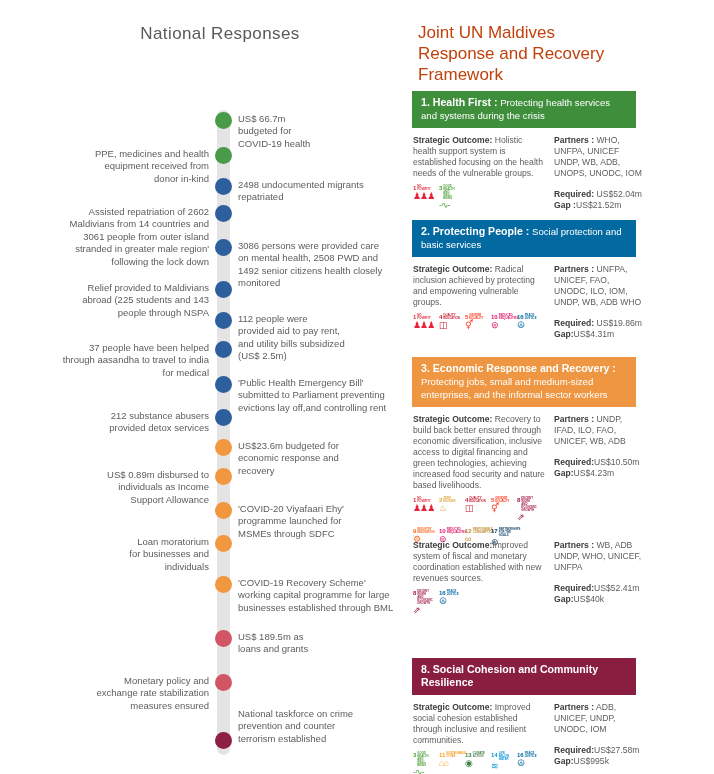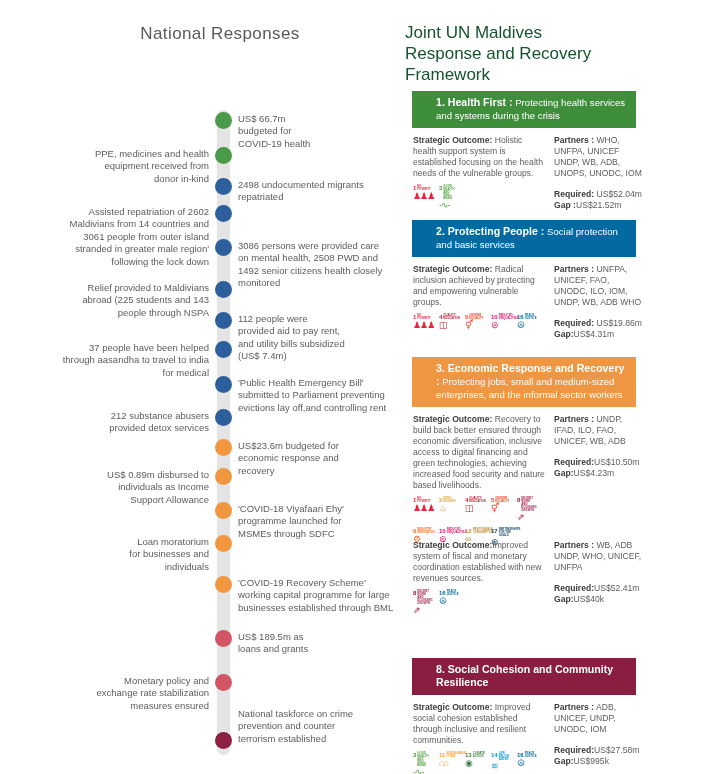--- a/index.html
+++ b/index.html
@@ -1,33 +1,33 @@
 <!DOCTYPE html>
 <html><head>
 <meta charset="utf-8">
 <style>
   html,body{margin:0;padding:0;background:#ffffff;}
   .canvas{position:relative;width:714px;height:774px;background:#ffffff;overflow:hidden;
           font-family:"Liberation Sans",sans-serif;}
   
   .left-title{position:absolute;left:100px;top:24px;width:240px;text-align:center;
               font-size:17px;color:#595959;letter-spacing:.4px;}
-  .right-title{position:absolute;left:405px;top:22px;width:240px;font-size:17px;
-               line-height:21px;color:#14532d;white-space:pre-line;}
+  .right-title{position:absolute;left:418px;top:22px;width:240px;font-size:17px;
+               line-height:21px;color:#c2410c;white-space:pre-line;}
   
   .tl-bar{position:absolute;left:217px;top:110px;width:13px;height:645px;
           background:#e4e4e4;border-radius:7px;}
   .tl-dot{position:absolute;left:215px;width:17px;height:17px;border-radius:50%;}
   .tl-text{position:absolute;font-size:9.5px;line-height:12.4px;color:#5d5d5d;
            white-space:pre-line;}
   .tl-text.right{left:238px;width:200px;text-align:left;}
   .tl-text.left{right:505px;width:190px;text-align:right;}
   
   .section{position:absolute;left:412px;width:232px;}
-  .sec-header{width:224px;box-sizing:border-box;color:#ffffff;padding:5px 9px 6px 24px;
+  .sec-header{width:224px;box-sizing:border-box;color:#ffffff;padding:5px 9px 6px 9px;
               font-size:9.6px;line-height:13px;}
   .sec-header b{font-size:10.6px;color:#ffffff;}
   .sec-body{display:flex;margin-top:7px;margin-left:1px;}
   .sec-left{width:138px;font-size:8.6px;line-height:11px;color:#5d5d5d;}
   .sec-right{width:92px;margin-left:6px;font-size:8.6px;line-height:11px;color:#5d5d5d;}
   .sec-left b,.sec-right b{color:#3d3d3d;}
   .req{margin-top:10px;}
   .sdgs{display:flex;flex-wrap:wrap;margin-top:6px;width:132px;}
   .sdg{width:22px;margin:0 4px 5px 0;}
   .sdg-top{display:flex;align-items:flex-start;}
@@ -69,42 +69,42 @@
 1492 senior citizens health closely
 monitored</div>
       <div class="tl-dot" style="background: rgb(46, 95, 157); top: 281px;"></div>
       <div class="tl-text left" style="top: 282px;">Relief provided to Maldivians
 abroad (225 students and 143
 people through NSPA</div>
       <div class="tl-dot" style="background: rgb(46, 95, 157); top: 312px;"></div>
       <div class="tl-text right" style="top: 313px;">112 people were
 provided aid to pay rent,
 and utility bills subsidized
-(US$ 7.4m)</div>
+(US$ 2.5m)</div>
       <div class="tl-dot" style="background: rgb(46, 95, 157); top: 341px;"></div>
       <div class="tl-text left" style="top: 342px;">37 people have been helped
 through aasandha to travel to india
 for medical</div>
       <div class="tl-dot" style="background: rgb(46, 95, 157); top: 376px;"></div>
       <div class="tl-text right" style="top: 377px;">'Public Health Emergency Bill'
 submitted to Parliament preventing
 evictions lay off,and controlling rent</div>
       <div class="tl-dot" style="background: rgb(46, 95, 157); top: 409px;"></div>
       <div class="tl-text left" style="top: 410px;">212 substance abusers
 provided detox services</div>
       <div class="tl-dot" style="background: rgb(240, 151, 63); top: 439px;"></div>
       <div class="tl-text right" style="top: 440px;">US$23.6m budgeted for
 economic response and
 recovery</div>
       <div class="tl-dot" style="background: rgb(240, 151, 63); top: 468px;"></div>
       <div class="tl-text left" style="top: 469px;">US$ 0.89m disbursed to
 individuals as Income
 Support Allowance</div>
       <div class="tl-dot" style="background: rgb(240, 151, 63); top: 502px;"></div>
-      <div class="tl-text right" style="top: 503px;">'COVID-18 Viyafaari Ehy'
+      <div class="tl-text right" style="top: 503px;">'COVID-20 Viyafaari Ehy'
 programme launched for
 MSMEs through SDFC</div>
       <div class="tl-dot" style="background: rgb(240, 151, 63); top: 535px;"></div>
       <div class="tl-text left" style="top: 536px;">Loan moratorium
 for businesses and
 individuals</div>
       <div class="tl-dot" style="background: rgb(240, 151, 63); top: 576px;"></div>
       <div class="tl-text right" style="top: 577px;">'COVID-19 Recovery Scheme'
 working capital programme for large
 businesses established through BML</div>

